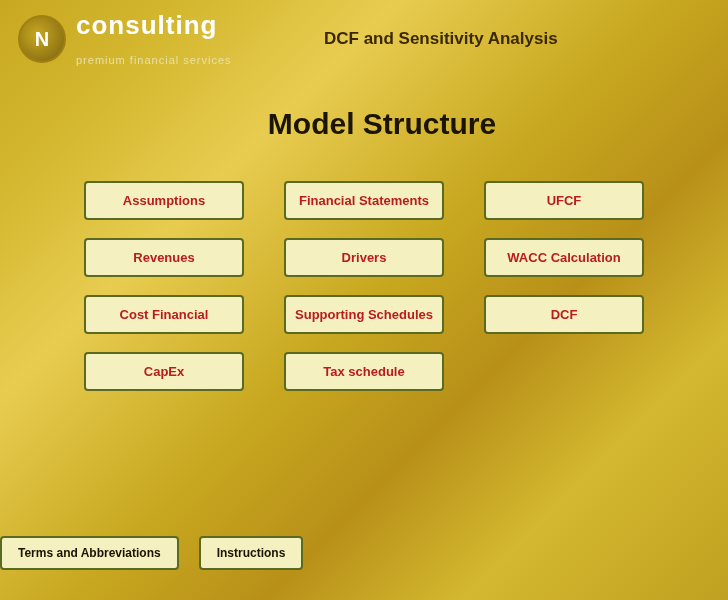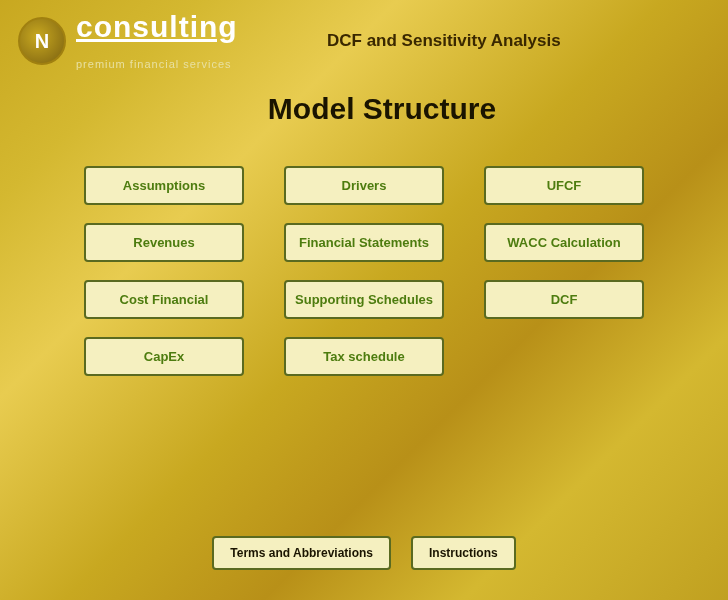--- a/index.html
+++ b/index.html
@@ -32,25 +32,24 @@
       font-size: 20px;
       flex-shrink: 0;
     }
 
     .logo-text-wrap {
       margin-left: 10px;
     }
 
     .logo-consulting {
       color: #fff;
-      font-size: 30px;
+      font-size: 26px;
       font-weight: bold;
       letter-spacing: 1px;
       line-height: 1;
-      text-decoration: underline;
     }
 
     .logo-tagline {
       color: #e8e0a0;
       font-size: 11px;
       letter-spacing: 1px;
       margin-top: 16px;
     }
 
     .header-title {
@@ -61,21 +60,21 @@
       text-align: center;
       flex: 1;
       padding-right: 60px;
     }
 
     .main-title {
       text-align: center;
       color: #1a1400;
       font-size: 30px;
       font-weight: bold;
-      margin-top: 16px;
+      margin-top: 35px;
       margin-bottom: 40px;
       padding-left: 36px;
     }
 
     .buttons-area {
       display: flex;
       justify-content: center;
       gap: 40px;
       padding: 0 40px;
     }
@@ -84,38 +83,38 @@
       display: flex;
       flex-direction: column;
       gap: 18px;
       align-items: center;
     }
 
     .nav-btn {
       background: #f5f0c0;
       border: 2px solid #5a6a20;
       border-radius: 4px;
-      color: #4d7c0f;
+      color: #b91c1c;
       font-size: 13px;
       font-weight: bold;
       padding: 10px 0;
       width: 160px;
       text-align: center;
       cursor: pointer;
       display: flex;
       align-items: center;
       justify-content: center;
     }
 
     .footer {
       position: absolute;
       bottom: 30px;
       width: 100%;
       display: flex;
-      justify-content: center;
+      justify-content: flex-start;
       gap: 20px;
     }
 
     .footer-btn {
       background: #f5f0c0;
       border: 2px solid #5a6a20;
       border-radius: 4px;
       color: #1a1400;
       font-size: 12px;
       font-weight: bold;
@@ -140,22 +139,22 @@
 <div class="buttons-area">
 
   <div class="button-col">
     <button class="nav-btn">Assumptions</button>
     <button class="nav-btn">Revenues</button>
     <button class="nav-btn">Cost Financial</button>
     <button class="nav-btn">CapEx</button>
   </div>
 
   <div class="button-col">
+    <button class="nav-btn">Financial Statements</button>
     <button class="nav-btn">Drivers</button>
-    <button class="nav-btn">Financial Statements</button>
     <button class="nav-btn">Supporting Schedules</button>
     <button class="nav-btn">Tax schedule</button>
   </div>
 
   <div class="button-col">
     <button class="nav-btn">UFCF</button>
     <button class="nav-btn">WACC Calculation</button>
     <button class="nav-btn">DCF</button>
   </div>
 </div>

